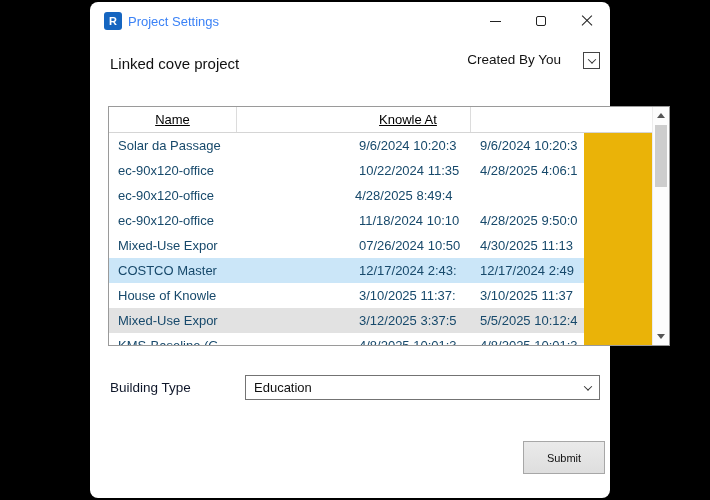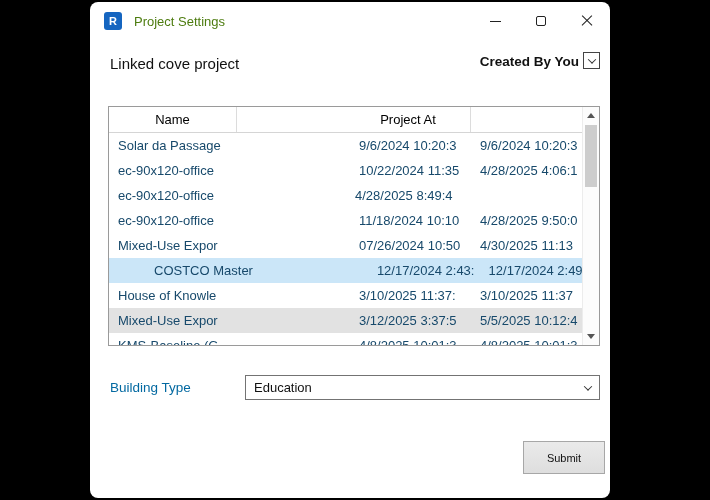--- a/index.html
+++ b/index.html
@@ -13,62 +13,62 @@
   .dialog {
     position:absolute; left:90px; top:2px; width:520px; height:496px;
     background:#fff; border-radius:8px;
   }
   
   .titlebar { position:absolute; top:0; left:0; right:0; height:38px; display:flex; align-items:center; }
   .app-icon {
     margin-left:14px; width:18px; height:18px; background:#1565c0; border-radius:3px;
     color:#fff; font-size:11px; font-weight:bold; display:flex; align-items:center; justify-content:center;
   }
-  .title { margin-left:12px; font-size:13px; color:#4d7c0f; }
+  .title { margin-left:6px; font-size:13px; color:#3b82f6; }
   .win-controls { margin-left:auto; display:flex; height:100%; }
   .win-btn { width:46px; height:100%; display:flex; align-items:center; justify-content:center; cursor:default; }
   .glyph-min { width:11px; height:1px; background:#222; display:block; }
   .glyph-max { width:10px; height:10px; border:1px solid #222; display:block; border-radius:2px; }
   .glyph-close { position:relative; width:12px; height:12px; display:block; }
   .glyph-close::before, .glyph-close::after {
     content:""; position:absolute; left:-1px; top:5px; width:14px; height:1.2px; background:#222;
   }
   .glyph-close::before { transform:rotate(45deg); }
   .glyph-close::after  { transform:rotate(-45deg); }
 
   
   .label-linked { position:absolute; left:20px; top:53px; font-size:15px; color:#111; }
-  .created-by { position:absolute; right:10px; top:50px; display:flex; align-items:flex-end; gap:4px;font-weight:bold; }
+  .created-by { position:absolute; right:10px; top:50px; display:flex; align-items:flex-start; gap:22px; }
   .created-by-label { font-size:13.5px; color:#111; }
   .dropdown-box {
     width:17px; height:17px; border:1px solid #444; background:#fff;
     display:flex; align-items:center; justify-content:center;
   }
   .chev {
     width:6px; height:6px; border-right:1.5px solid #333; border-bottom:1.5px solid #333;
     transform:rotate(45deg) translate(-1px,-1px); display:block;
   }
 
   
   .grid {
-    position:absolute; left:18px; top:104px; width:492px; height:240px;
-    border:1px solid #9a9a9a; background:#a3a3a3; overflow:hidden;
+    position:absolute; left:18px; top:104px; width:562px; height:240px;
+    border:1px solid #9a9a9a; background:#eab308; overflow:hidden;text-decoration:underline;
   }
   .thead { display:flex; height:26px; border-bottom:1px solid #d5d5d5; background:#fff; }
   .th {
     font-size:13px; color:#000; display:flex; align-items:center; justify-content:center;
     border-right:1px solid #dcdcdc; overflow:hidden; white-space:nowrap;
   }
   .col-name    { width:128px; }
   .col-number  { width:109px;margin-top:48px; }
   .col-created { width:125px; }
   .col-updated { width:113px; border-right:none !important; }
   .tbody { position:absolute; top:26px; left:0; width:475px; bottom:0; overflow:hidden; }
   .tr { display:flex; height:25px; align-items:center; background:#fff; }
-  .tr.selected { background:#cbe6f8;padding-left:36px; }
+  .tr.selected { background:#cbe6f8; }
   .tr.hover    { background:#e2e2e2; }
   .td {
     font-size:13px; color:#17496b; white-space:nowrap; overflow:hidden; height:100%;
     display:flex; align-items:center;
   }
   .td.col-name    { padding-left:9px; }
   .td.col-number  { padding-left:9px; }
   .td.col-created { padding-left:13px; }
   .td.col-updated { padding-left:9px; }
 
@@ -77,21 +77,21 @@
     position:absolute; top:0; right:0; width:17px; height:100%;
     background:#fcfcfc; border-left:1px solid #ececec;
   }
   .sb-up, .sb-down { position:absolute; left:0; width:100%; height:15px; display:flex; align-items:center; justify-content:center; }
   .sb-up { top:1px; } .sb-down { bottom:1px; }
   .tri-up { width:0; height:0; border-left:4px solid transparent; border-right:4px solid transparent; border-bottom:5px solid #555; }
   .tri-down { width:0; height:0; border-left:4px solid transparent; border-right:4px solid transparent; border-top:5px solid #555; }
   .sb-thumb { position:absolute; top:18px; left:2px; width:12px; height:62px; background:#cdcdcd; }
 
   
-  .bt-label { position:absolute; left:20px; top:378px; font-size:13.5px; color:#0369a1; }
+  .bt-label { position:absolute; left:20px; top:378px; font-size:13.5px; color:#0f172a; }
   .bt-select {
     position:absolute; left:155px; top:373px; width:355px; height:25px;
     border:1px solid #737373; background:#fff; display:flex; align-items:center;
     font-size:13px; color:#111; padding:0 8px; cursor:default;gap:28px;
   }
   .bt-select .chev { margin-left:auto; }
   .submit-btn {
     position:absolute; left:433px; top:439px; width:82px; height:33px;
     background:linear-gradient(#eaeaea,#dedede); border:1px solid #a7a7a7;
     font-size:11px; color:#111; font-family:"Liberation Sans", sans-serif; cursor:default;
@@ -123,21 +123,21 @@
     <span class="created-by-label">Created By You</span>
     <span class="dropdown-box">
         <span class="chev"></span>
       </span>
   </div>
 
   <div class="grid">
     <div class="thead">
       <div class="th col-name">Name</div>
       <div class="th col-number">Number</div>
-      <div class="th col-created">Project At</div>
+      <div class="th col-created">Knowle At</div>
     </div>
     <div class="tbody">
         <div class="tr">
     <div class="td col-name">Solar da Passage</div>
     <div class="td col-number"></div>
     <div class="td col-created">9/6/2024 10:20:3</div>
     <div class="td col-updated">9/6/2024 10:20:3</div>
   </div>
         <div class="tr">
     <div class="td col-name">ec-90x120-office</div>

